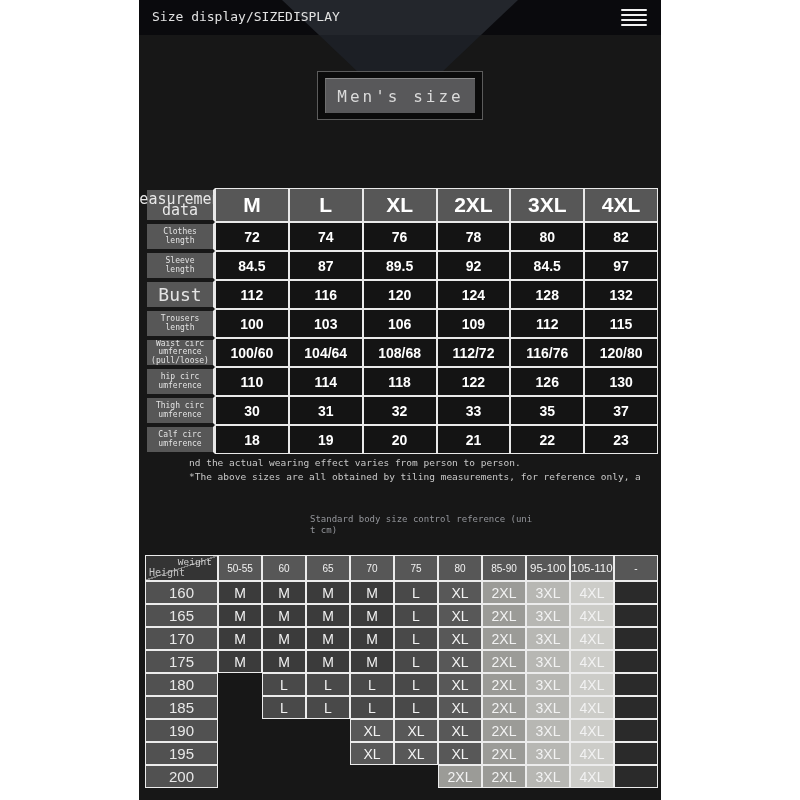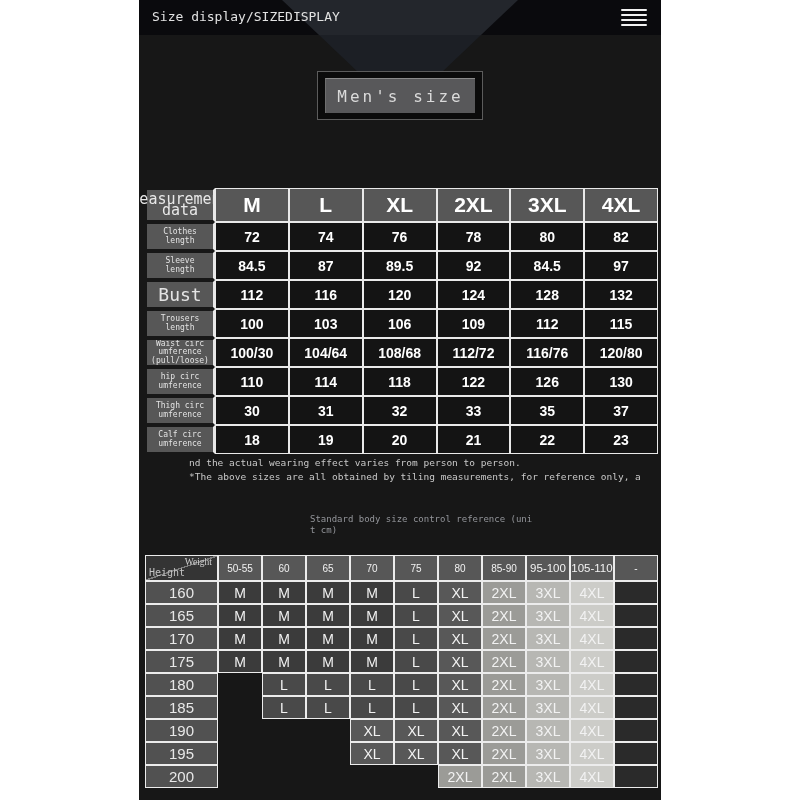--- a/index.html
+++ b/index.html
@@ -42,21 +42,21 @@
   .t1d { background:#141414; font-weight:bold; font-size:14px; }
 
   .note { position:absolute; left:50px; top:456px; font-family:"DejaVu Sans Mono", monospace; font-size:9.5px; line-height:13.5px; color:#c9c9c9; }
 
   
   #table2 { position:absolute; left:6px; top:555px; width:513px; z-index:1;
       display:grid; grid-template-columns:73px repeat(10, 1fr); grid-template-rows:26px repeat(9, 23px); }
   .t2c { border:1px solid #ececec; display:flex; align-items:center; justify-content:center; color:#f2f2f2; font-size:14px; }
   .t2corner { background:#343434; position:relative;
       background-image:linear-gradient(to bottom right, transparent 48.5%, #7d7d7d 48.5%, #7d7d7d 51.5%, transparent 51.5%); }
-  .t2corner .t2w { position:absolute; right:5px; top:1px; font-family:Liberation Serif, serif; font-size:9.5px; color:#d2d2d2; }
+  .t2corner .t2w { position:absolute; right:5px; top:1px; font-family:Liberation Mono, monospace; font-size:9.5px; color:#d2d2d2; }
   .t2corner .t2hg { position:absolute; left:3px; bottom:2px; font-family:"DejaVu Sans Mono", monospace; font-size:10px; color:#c4c4c4; }
   .t2h { background:#575757; font-size:10px; }
   .t2hl { background:#515151; font-size:15px; color:#e8e8e8; }
   .t2d { font-size:14px; }
   .t2dash { background:#2a2a2a; }
   .t2empty { background:transparent; border:none; }
 </style>
 </head>
 <body>
 
@@ -107,21 +107,21 @@
       <div class="t1c t1d">128</div>
       <div class="t1c t1d">132</div>
       <div class="t1c t1l">Trousers length</div>
       <div class="t1c t1d">100</div>
       <div class="t1c t1d">103</div>
       <div class="t1c t1d">106</div>
       <div class="t1c t1d">109</div>
       <div class="t1c t1d">112</div>
       <div class="t1c t1d">115</div>
       <div class="t1c t1l">Waist circ umference (pull/loose)</div>
-      <div class="t1c t1d">100/30</div>
+      <div class="t1c t1d">100/60</div>
       <div class="t1c t1d">104/64</div>
       <div class="t1c t1d">108/68</div>
       <div class="t1c t1d">112/72</div>
       <div class="t1c t1d">116/76</div>
       <div class="t1c t1d">120/80</div>
       <div class="t1c t1l">hip circ umference</div>
       <div class="t1c t1d">110</div>
       <div class="t1c t1d">114</div>
       <div class="t1c t1d">118</div>
       <div class="t1c t1d">122</div>

